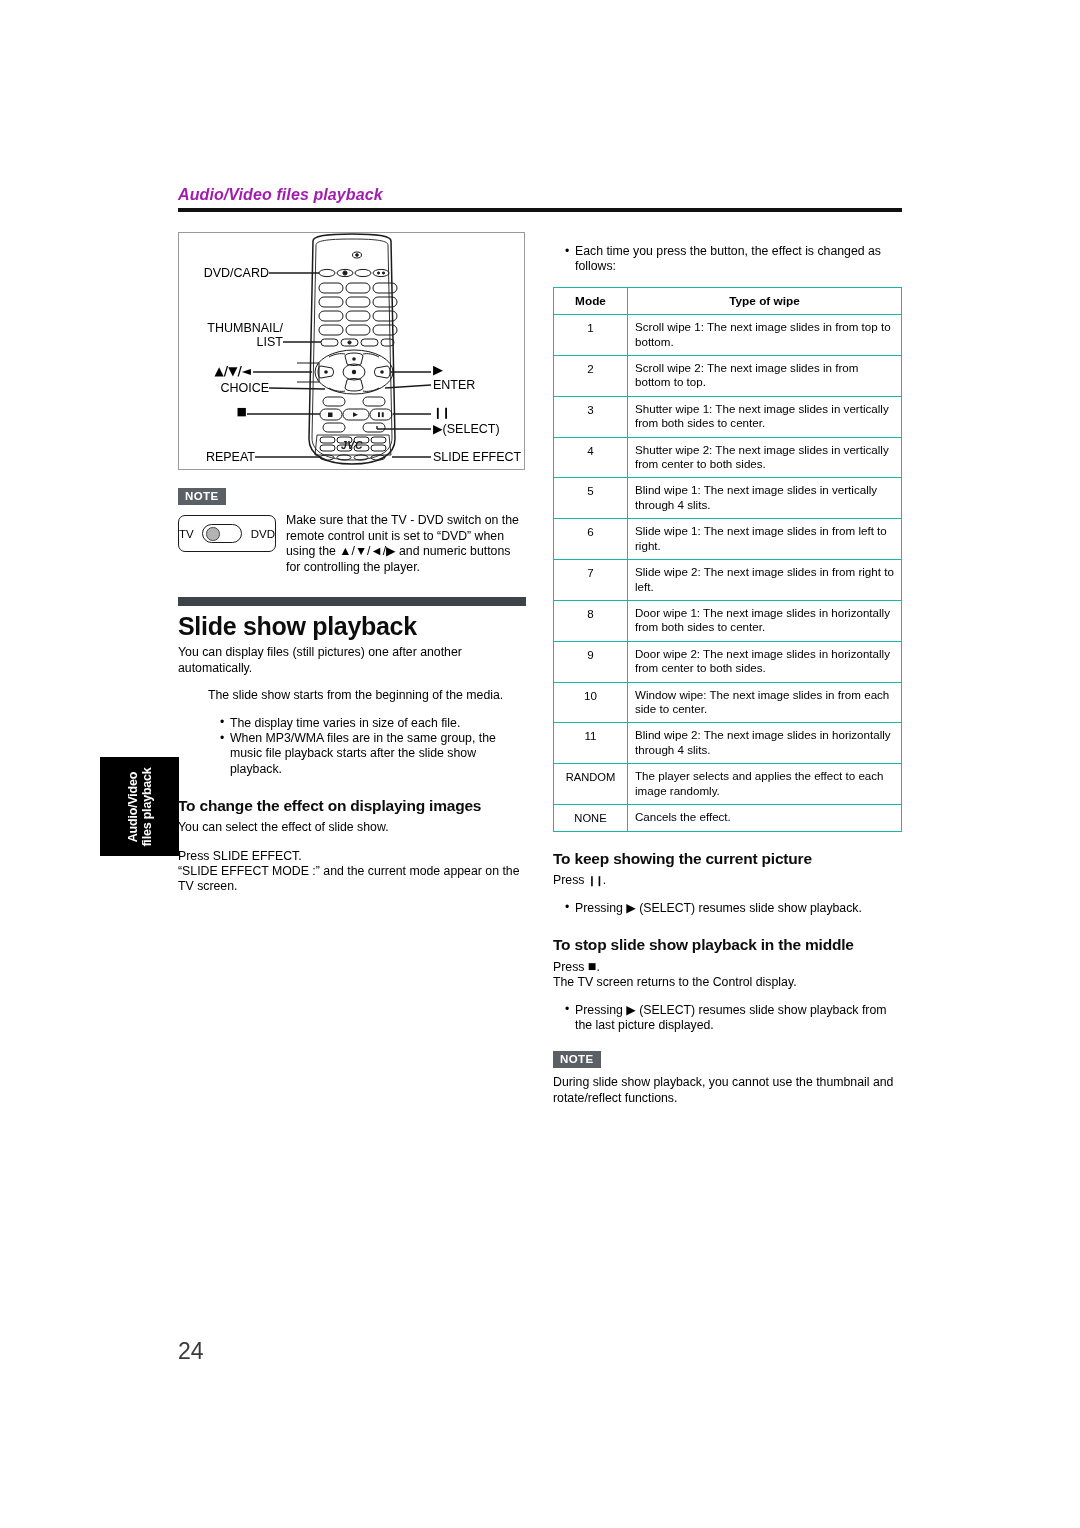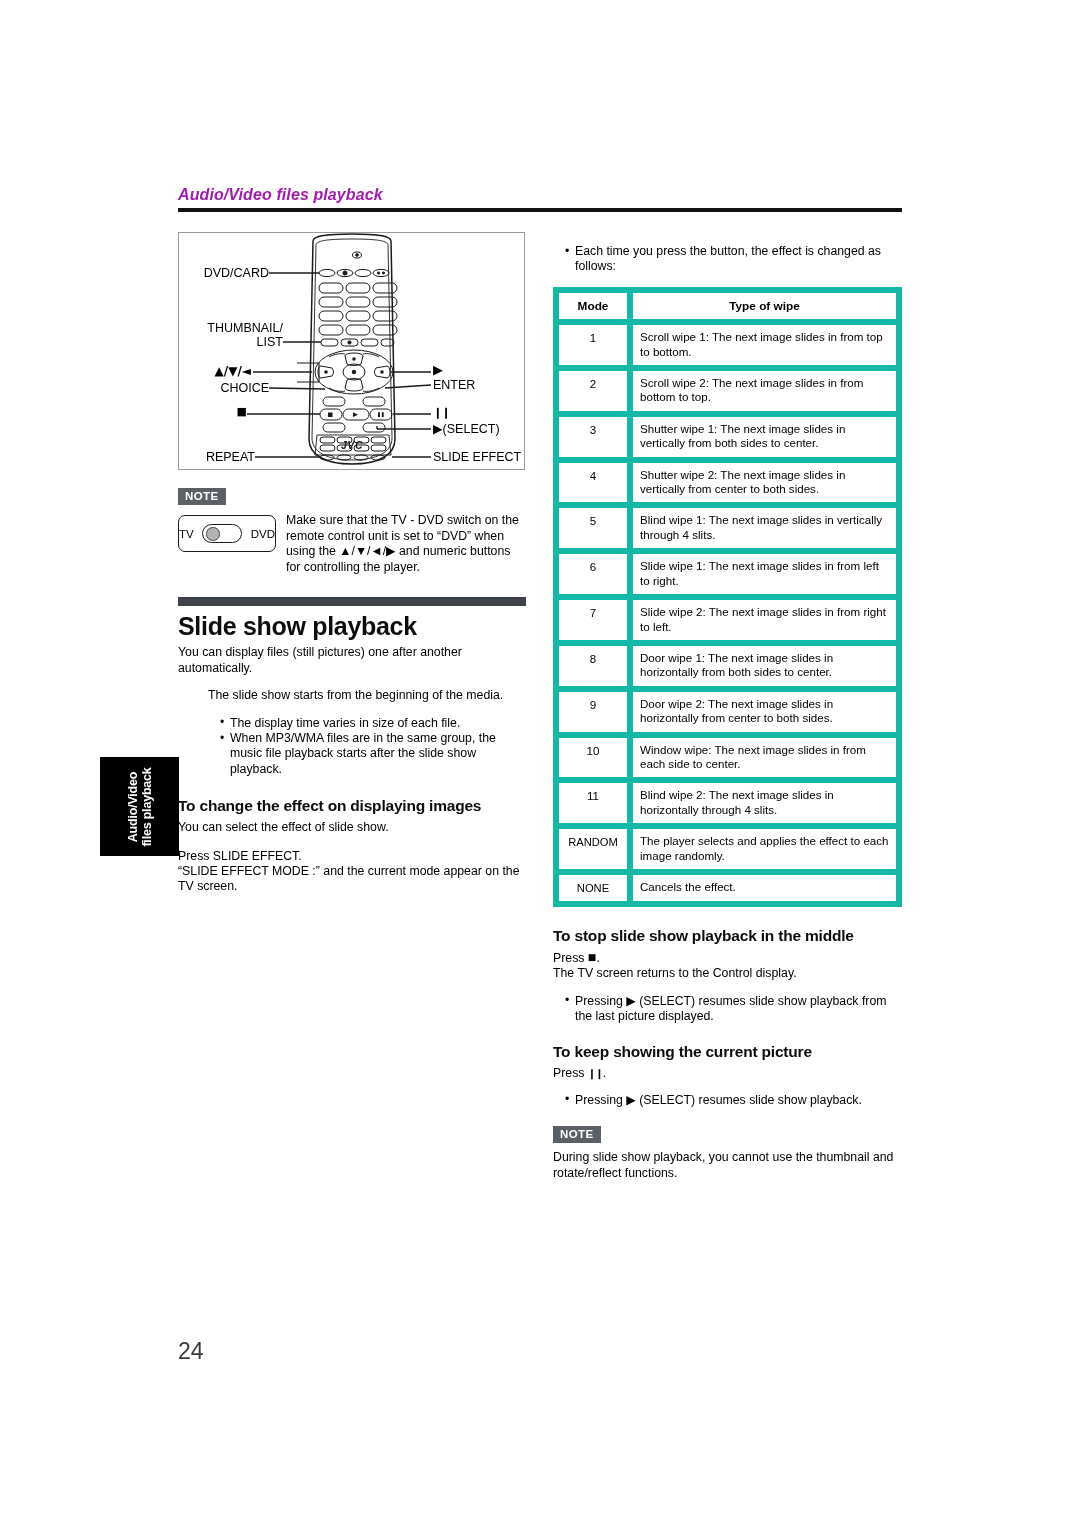--- a/index.html
+++ b/index.html
@@ -171,21 +171,21 @@
     position: absolute;
     left: 553px; top: 232px; width: 349px;
   }
   .wipe-table {
     width: 349px;
     border-collapse: collapse;
     margin-top: 10px;
     table-layout: fixed;
   }
   .wipe-table th, .wipe-table td {
-    border: 6px solid #14b8a6;
+    border: 1px solid #14b8a6;
     vertical-align: top;
     font-size: 11.6px;
     line-height: 14.4px;
     padding: 5px 7px 6px 7px;
   }
   .wipe-table th {
     font-weight: bold;
     text-align: center;
     font-size: 11.8px;
     padding: 6px 4px 6px 4px;
@@ -487,41 +487,41 @@
           <td class="mode small">RANDOM</td>
           <td>The player selects and applies the effect to each image randomly.</td>
         </tr>
         <tr>
           <td class="mode small">NONE</td>
           <td>Cancels the effect.</td>
         </tr>
       </tbody>
     </table>
 
+    <div style="margin-top:18px;">
+      <div class="rt-head">To keep showing the current picture</div>
+      <div class="body-txt" style="margin-top:5px;">
+        <span>Press </span><span class="pz">❙❙</span><span>.</span>
+      </div>
+      <ul class="bullets">
+        <li>Pressing ▶ (SELECT) resumes slide show playback.</li>
+      </ul>
+    </div>
+
     <div style="margin-top:20px;">
       <div class="rt-head">To stop slide show playback in the middle</div>
       <div class="body-txt" style="margin-top:5px;">
         <span>Press </span><span class="sq">■</span><span>.</span>
       </div>
       <div class="body-txt">The TV screen returns to the Control display.</div>
       <ul class="bullets">
         <li>Pressing ▶ (SELECT) resumes slide show playback from the last picture displayed.</li>
       </ul>
     </div>
 
-    <div style="margin-top:18px;">
-      <div class="rt-head">To keep showing the current picture</div>
-      <div class="body-txt" style="margin-top:5px;">
-        <span>Press </span><span class="pz">❙❙</span><span>.</span>
-      </div>
-      <ul class="bullets">
-        <li>Pressing ▶ (SELECT) resumes slide show playback.</li>
-      </ul>
-    </div>
-
     <div style="margin-top:16px;">
       <span class="note-tag">NOTE</span>
       <div class="body-txt" style="margin-top:7px;">During slide show playback, you cannot use the thumbnail and rotate/reflect functions.</div>
     </div>
   </div>
 
   <div class="folio">24</div>
 </div>
 
 </body></html>

